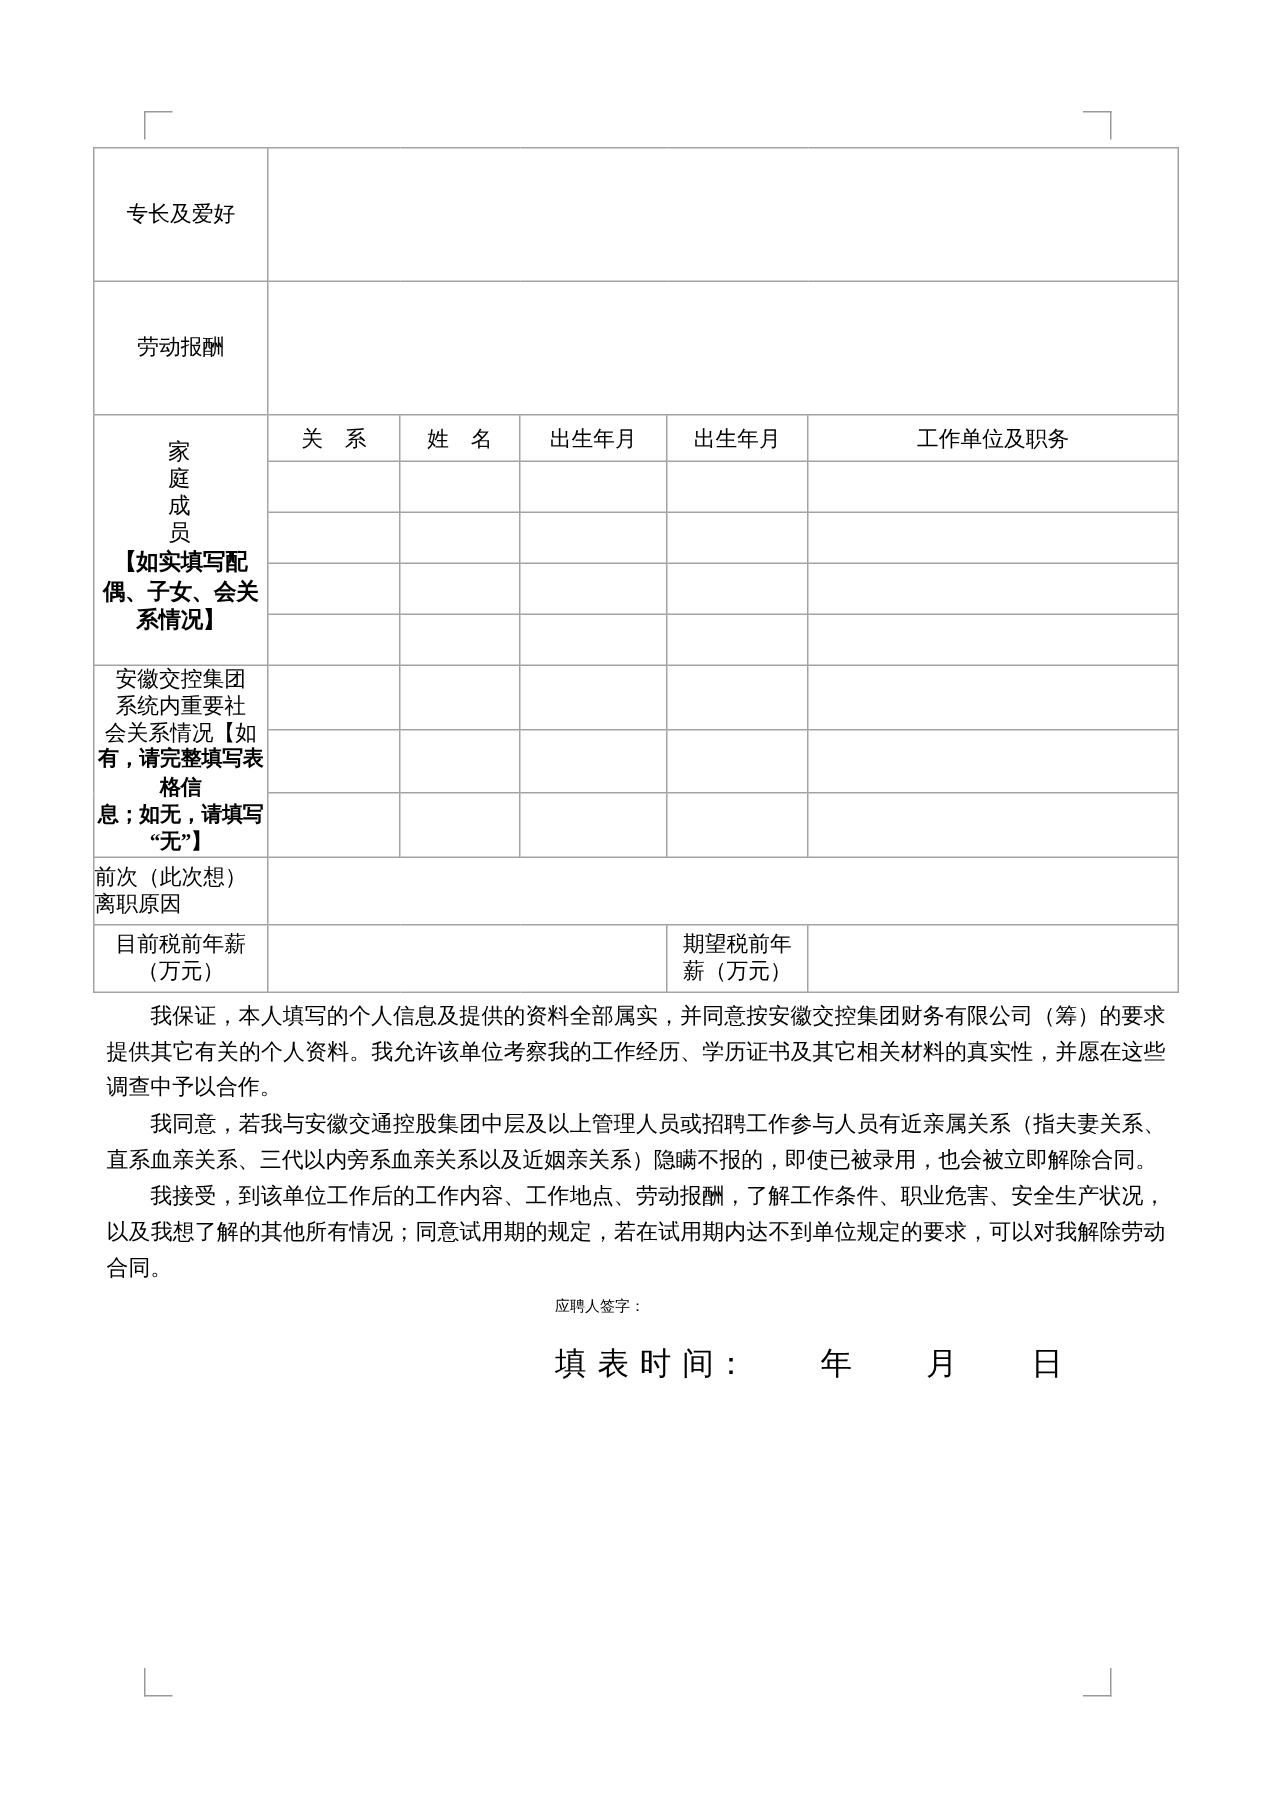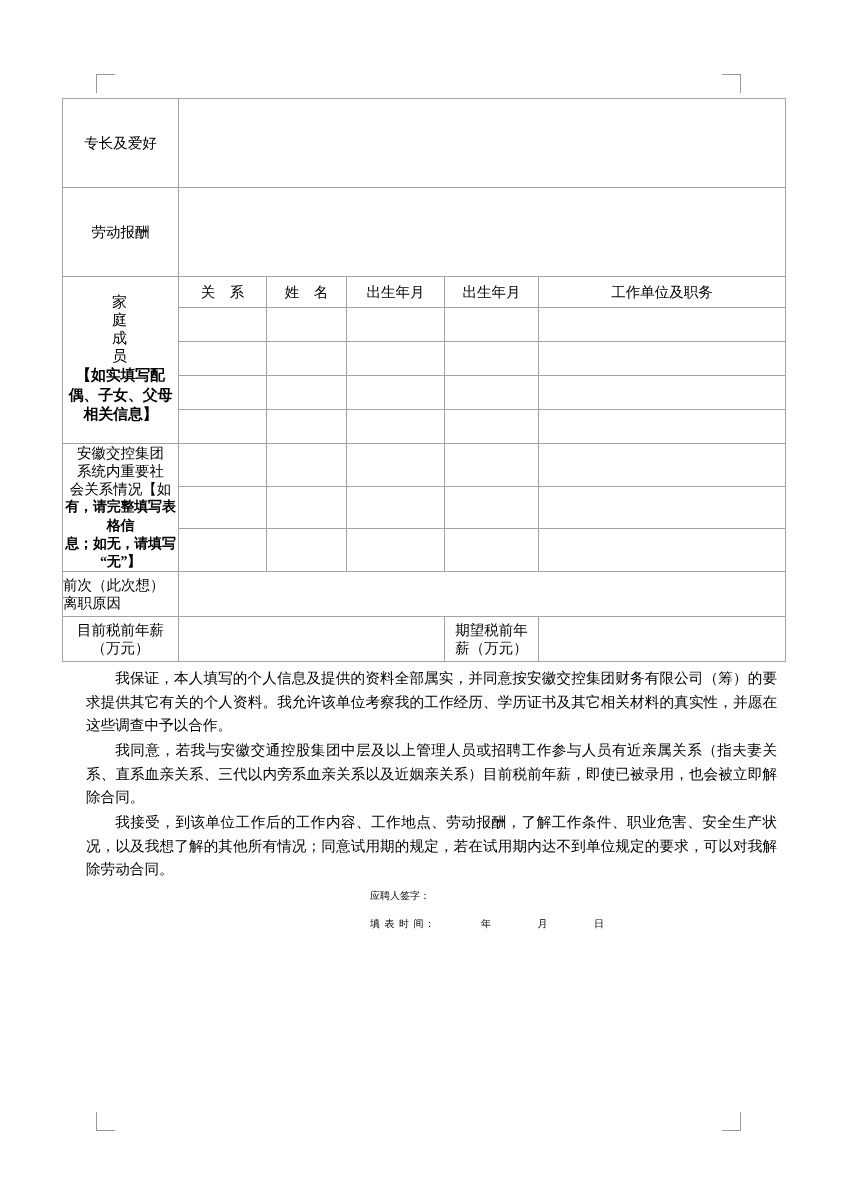--- a/index.html
+++ b/index.html
@@ -81,32 +81,32 @@
   
   .body-text {
     width: 723px;
     box-sizing: border-box;
     padding: 5px 8px 0 8px;
     font-size: 14.6px;
     line-height: 1.62;
     text-align: justify;
   }
   .body-text p {
-    margin: 0 0 1px 16px;
+    margin: 0 0 1px 1px;
     text-indent: 2em;
   }
   .sign-line {
     margin-top: 6px;
     padding-left: 300px;
     font-size: 10px;
   }
   .date-line {
     margin-top: 12px;
     padding-left: 300px;
-    font-size: 10px;
+    font-size: 21px;
     letter-spacing: 1px;
   }
   .date-line .sp { display: inline-block; width: 42px; }
 </style>
 </head>
 <body>
 
 <div class="crop tl"></div>
 <div class="crop tr"></div>
 <div class="crop bl"></div>
@@ -135,21 +135,21 @@
         <td class="blank" colspan="5"></td>
       </tr>
 
       <tr>
         <td rowspan="5" style="height:30px">
           <div class="vert-stack">
             <span>家</span>
             <span>庭</span>
             <span>成</span>
             <span>员</span>
-            <span class="small" style="letter-spacing:-0.2px">【如实填写配偶、子女、父母相关信息】</span>
+            <span class="small" style="letter-spacing:-0.2px">【如实填写配偶、子女、会关系情况】</span>
           </div>
         </td>
         <td class="hdr" style="height:30px">关　系</td>
         <td class="hdr">姓　名</td>
         <td class="hdr">出生年月</td>
         <td class="hdr">出生年月</td>
         <td class="hdr">工作单位及职务</td>
       </tr>
 
       <tr>
@@ -230,21 +230,21 @@
           <div>期望税前年</div>
           <div>薪（万元）</div>
         </td>
         <td class="blank"></td>
       </tr>
     </tbody>
   </table>
 
   <div class="body-text">
     <p>我保证，本人填写的个人信息及提供的资料全部属实，并同意按安徽交控集团财务有限公司（筹）的要求提供其它有关的个人资料。我允许该单位考察我的工作经历、学历证书及其它相关材料的真实性，并愿在这些调查中予以合作。</p>
-    <p>我同意，若我与安徽交通控股集团中层及以上管理人员或招聘工作参与人员有近亲属关系（指夫妻关系、直系血亲关系、三代以内旁系血亲关系以及近姻亲关系）目前税前年薪，即使已被录用，也会被立即解除合同。</p>
+    <p>我同意，若我与安徽交通控股集团中层及以上管理人员或招聘工作参与人员有近亲属关系（指夫妻关系、直系血亲关系、三代以内旁系血亲关系以及近姻亲关系）隐瞒不报的，即使已被录用，也会被立即解除合同。</p>
     <p>我接受，到该单位工作后的工作内容、工作地点、劳动报酬，了解工作条件、职业危害、安全生产状况，以及我想了解的其他所有情况；同意试用期的规定，若在试用期内达不到单位规定的要求，可以对我解除劳动合同。</p>
 
     <div class="sign-line">应聘人签字：</div>
     <div class="date-line">
       <span>填 表 时 间：</span>
       <span class="sp"></span><span>年</span>
       <span class="sp"></span><span>月</span>
       <span class="sp"></span><span>日</span>
     </div>
   </div>

